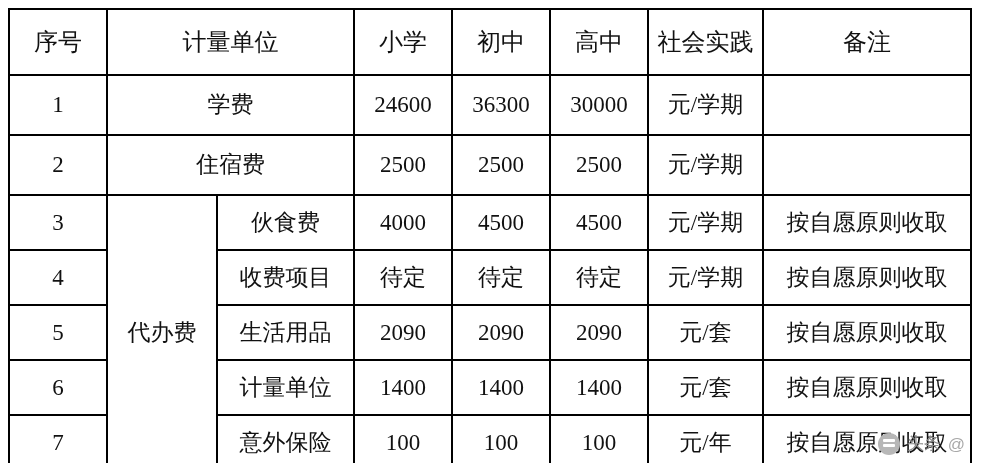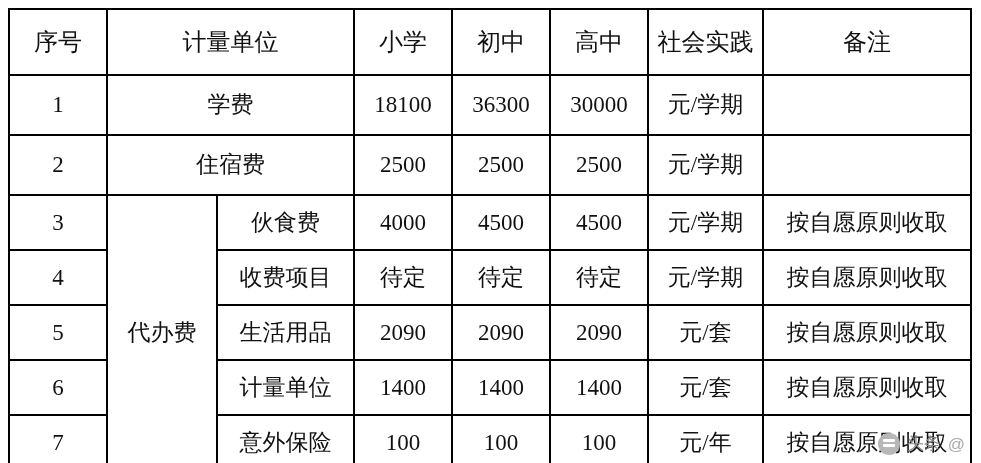--- a/index.html
+++ b/index.html
@@ -109,21 +109,21 @@
         <td>小学</td>
         <td>初中</td>
         <td>高中</td>
         <td>社会实践</td>
         <td>备注</td>
       </tr>
 
       <tr class="tall-row">
         <td>1</td>
         <td colspan="2">学费</td>
-        <td>18100</td>
+        <td>24600</td>
         <td>36300</td>
         <td>30000</td>
         <td>元/学期</td>
         <td></td>
       </tr>
 
       <tr class="tall-row">
         <td>2</td>
         <td colspan="2">住宿费</td>
         <td>2500</td>

